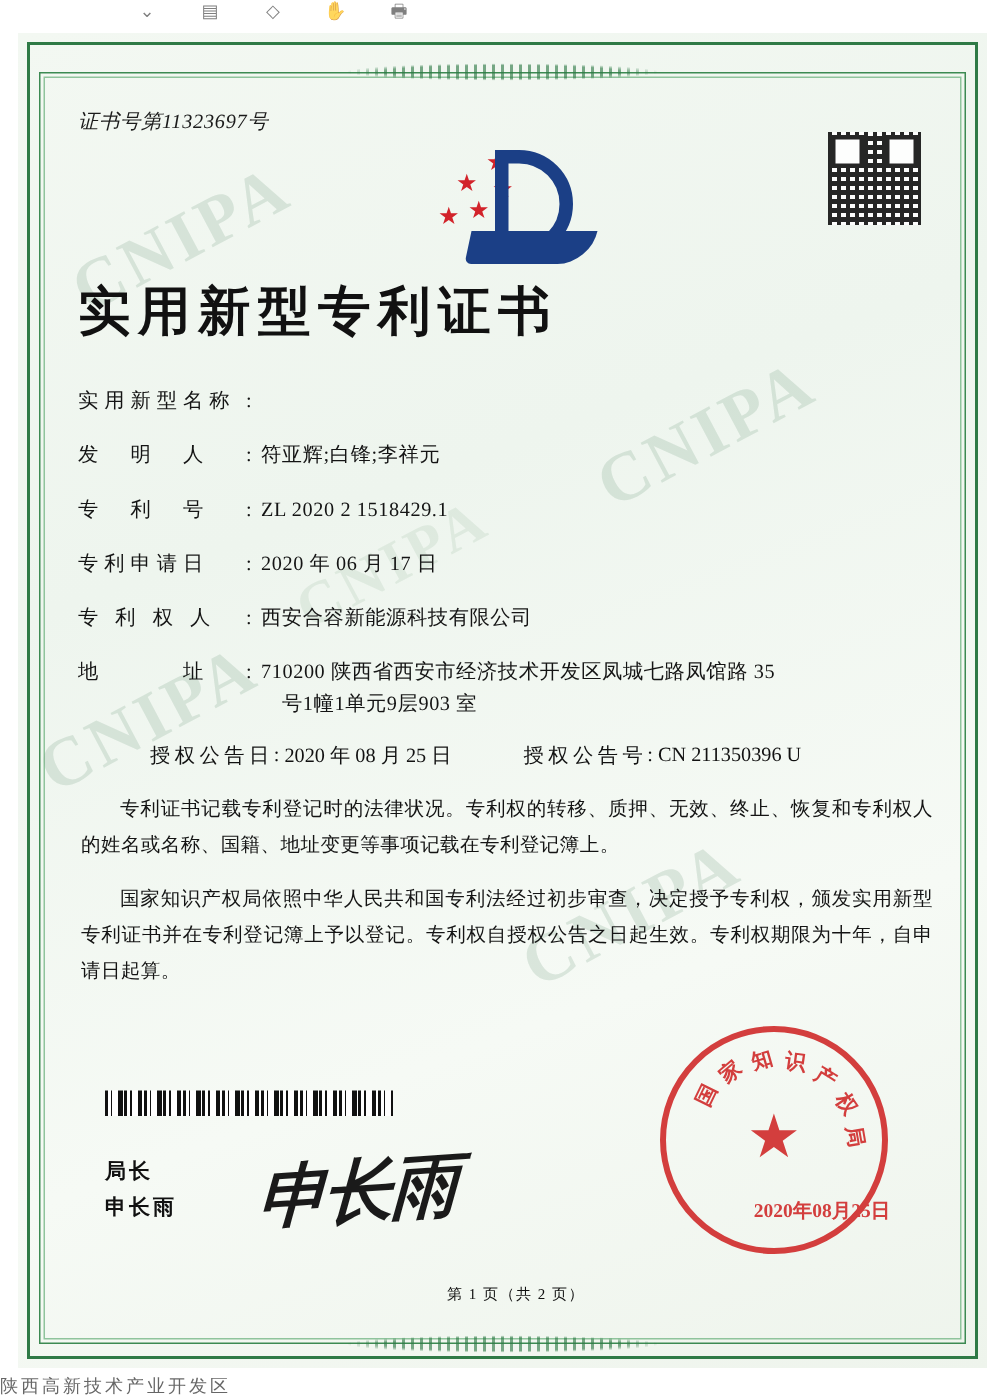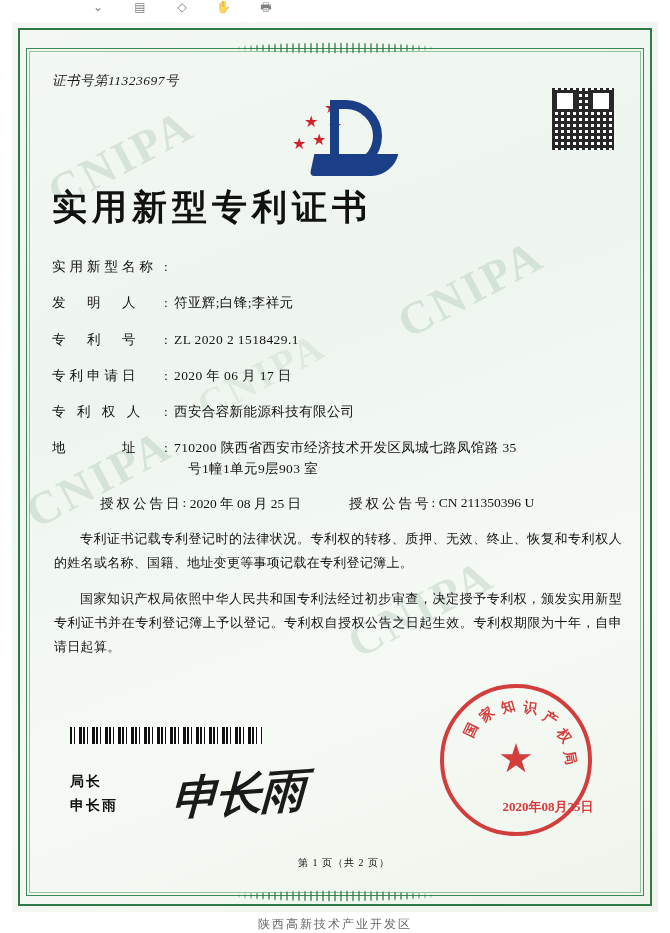--- a/index.html
+++ b/index.html
@@ -334,21 +334,20 @@
     bottom: 12px;
     left: 12px;
     right: 0;
     text-align: center;
     font-size: 10px;
     letter-spacing: 1px;
     color: #111;
   }
 
   .below-page {
-    text-align: center;
     font-size: 12px;
     color: #333;
     margin-top: 4px;
     letter-spacing: 2px;
     opacity: .75;
   }
 </style>
 </head>
 <body>
 

